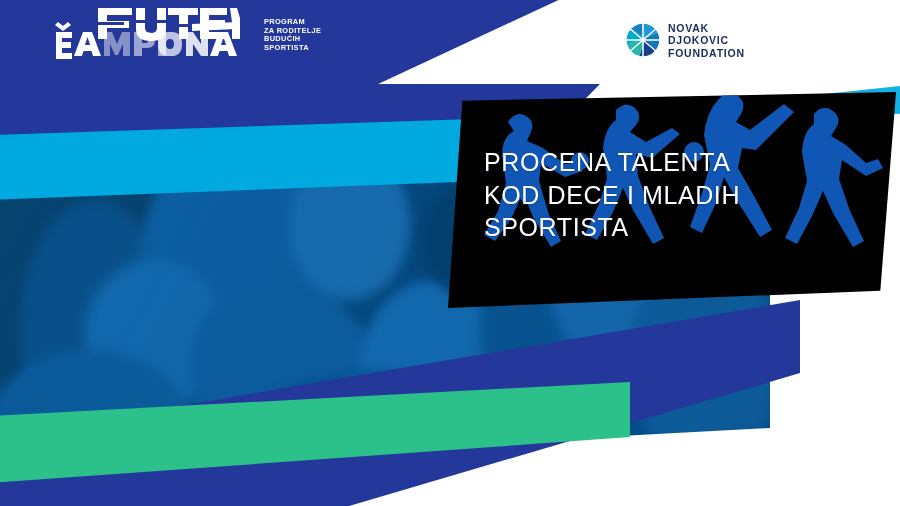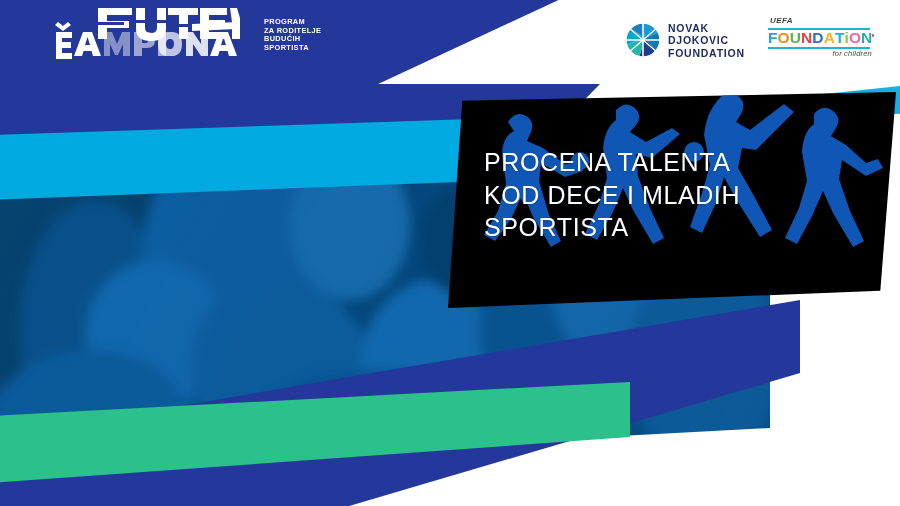--- a/index.html
+++ b/index.html
@@ -231,24 +231,14 @@
       <path d="M7 8 a18 18 0 0 1 13 -6 l2 16 z" fill="#1c7fc0"></path>
       <circle cx="20" cy="20" r="18" fill="none" stroke="#ffffff" stroke-width="1.6"></circle>
       <path d="M2 20 h36 M20 2 v36" stroke="#ffffff" stroke-width="1.6" fill="none"></path>
       <path d="M6 8 q14 12 28 24 M6 32 q14 -12 28 -24" stroke="#ffffff" stroke-width="1.4" fill="none"></path>
     </svg>
     <div class="ndf-text">NOVAK
 DJOKOVIC
 FOUNDATION</div>
   </div>
 
-  <div class="uefa">
-    <div class="uefa-top">UEFA</div>
-    <div class="uefa-rule"></div>
-    <div class="uefa-word">
-      <span style="color:#2e9fd8">F</span><span style="color:#f08a1d">O</span><span style="color:#4fb949">U</span><span style="color:#e8413f">N</span><span style="color:#2e6fb7">D</span><span style="color:#f5b71d">A</span><span style="color:#19b4d6">T</span><span style="color:#8cc63f">i</span><span style="color:#ec6aa0">O</span><span style="color:#1db4a6">N</span>
-    </div>
-    <div class="uefa-dot"></div>
-    <div class="uefa-rule2"></div>
-    <div class="uefa-sub">for children</div>
-  </div>
 
 </div>
 
 </body></html>

